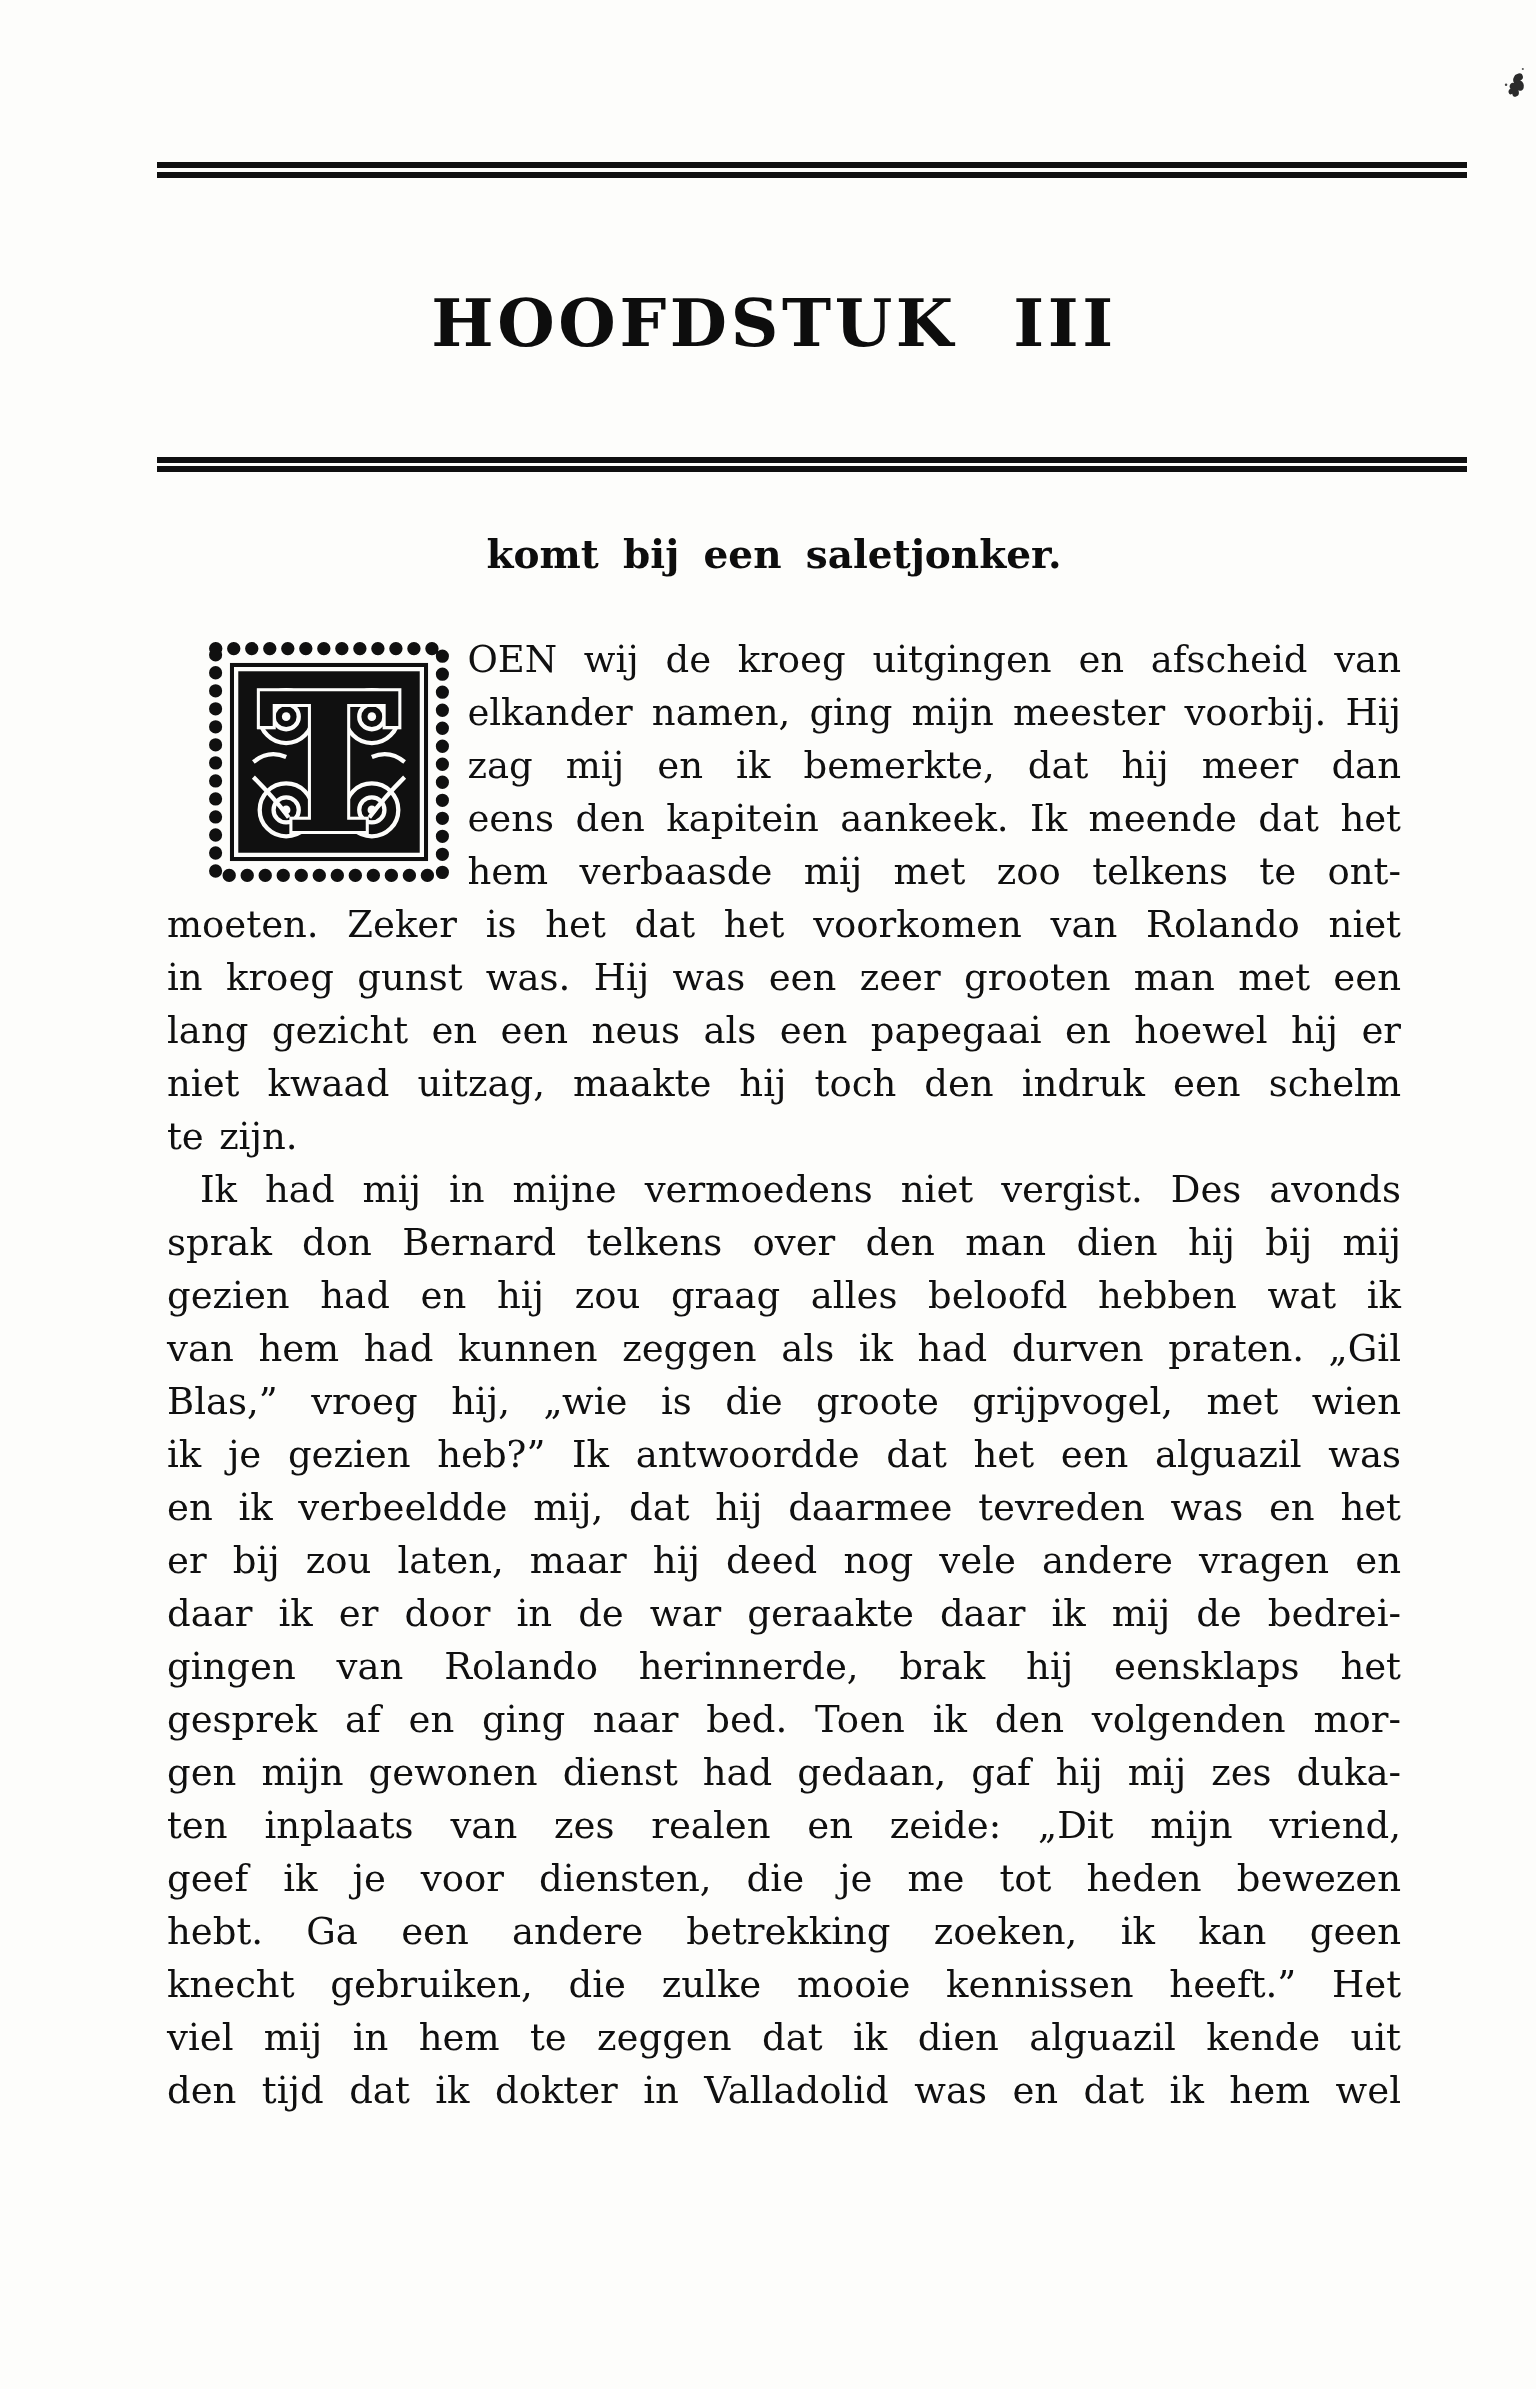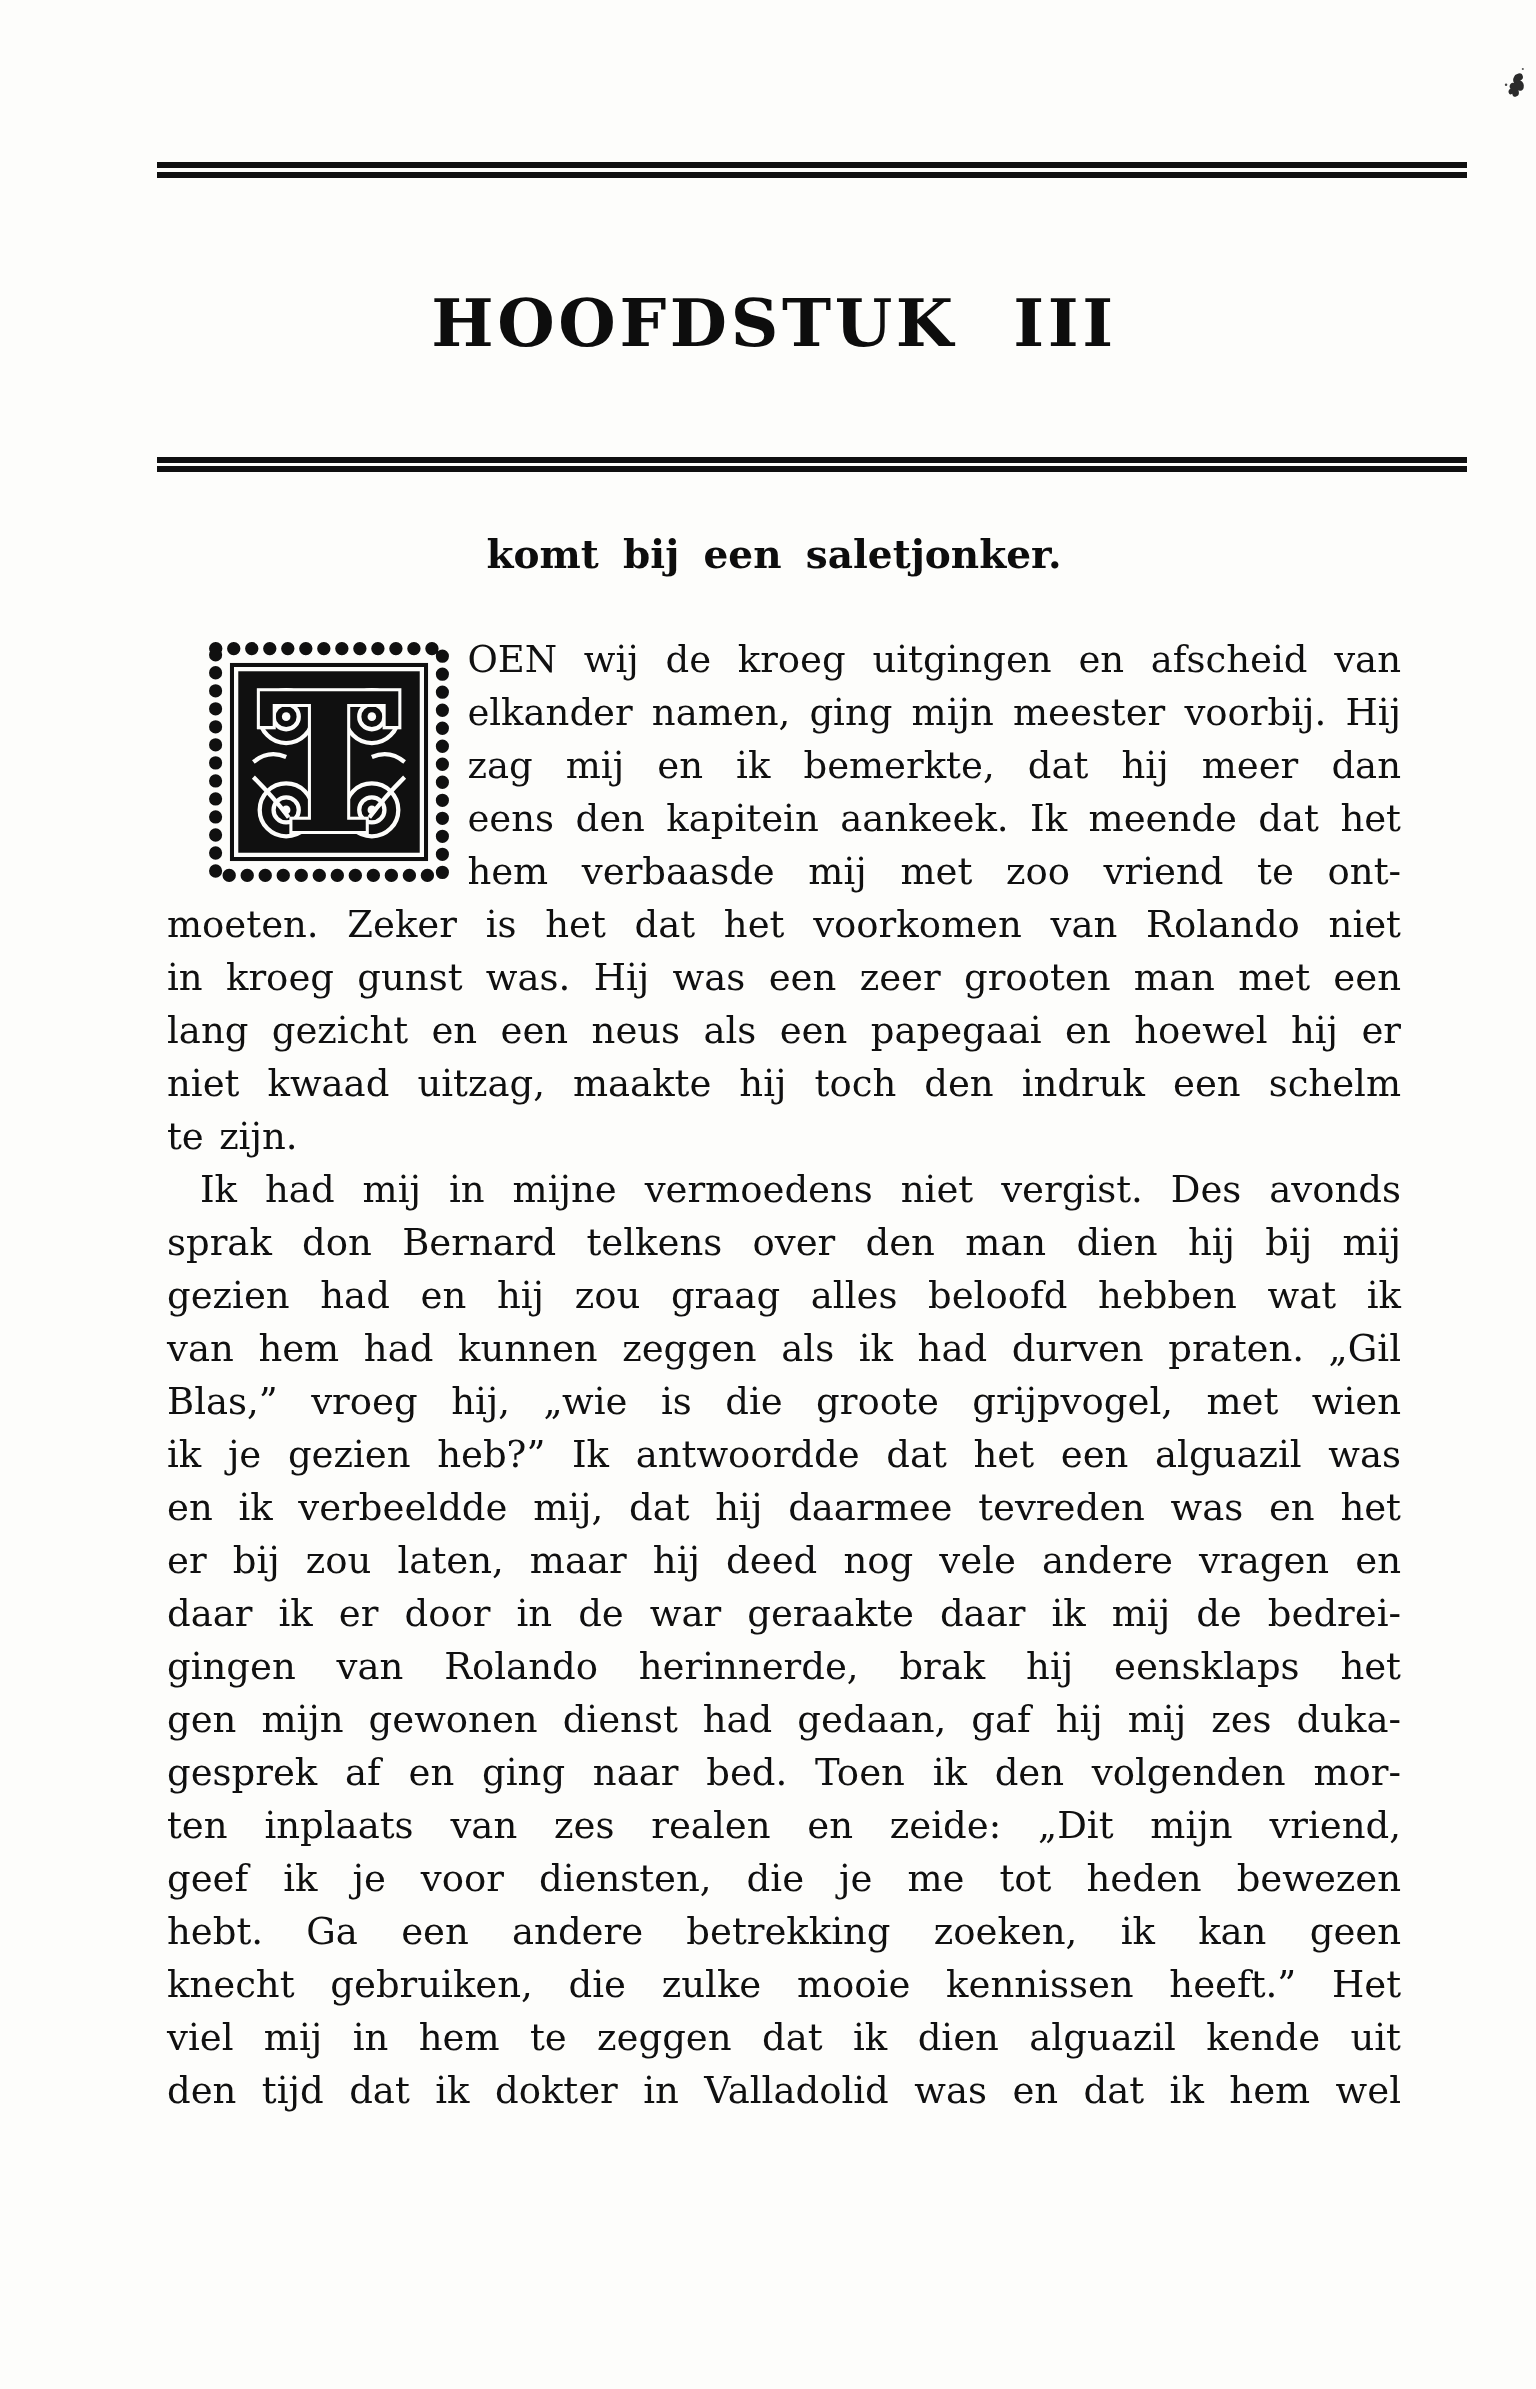--- a/index.html
+++ b/index.html
@@ -135,21 +135,21 @@
 
           <text x="50" y="77.5" text-anchor="middle" font-family="DejaVu Serif, Liberation Serif, serif" font-weight="bold" font-size="76" fill="#101010" stroke="#fdfdfb" stroke-width="2.4" style="paint-order:stroke fill">T</text>
         </svg>
       </div>
 
       <div class="wrapped">
           <div class="line">OEN wij de kroeg uitgingen en afscheid van</div>
           <div class="line">elkander namen, ging mijn meester voorbij. Hij</div>
           <div class="line">zag mij en ik bemerkte, dat hij meer dan</div>
           <div class="line">eens den kapitein aankeek. Ik meende dat het</div>
-          <div class="line">hem verbaasde mij met zoo vriend te ont-</div>
+          <div class="line">hem verbaasde mij met zoo telkens te ont-</div>
         </div>
     </div>
 
     <div class="p1full">
         <div class="line">moeten. Zeker is het dat het voorkomen van Rolando niet</div>
         <div class="line">in kroeg gunst was. Hij was een zeer grooten man met een</div>
         <div class="line">lang gezicht en een neus als een papegaai en hoewel hij er</div>
         <div class="line">niet kwaad uitzag, maakte hij toch den indruk een schelm</div>
         <div class="line">te zijn.</div>
       </div>
@@ -158,22 +158,22 @@
         <div class="line">Ik had mij in mijne vermoedens niet vergist. Des avonds</div>
         <div class="line">sprak don Bernard telkens over den man dien hij bij mij</div>
         <div class="line">gezien had en hij zou graag alles beloofd hebben wat ik</div>
         <div class="line">van hem had kunnen zeggen als ik had durven praten. „Gil</div>
         <div class="line">Blas,” vroeg hij, „wie is die groote grijpvogel, met wien</div>
         <div class="line">ik je gezien heb?” Ik antwoordde dat het een alguazil was</div>
         <div class="line">en ik verbeeldde mij, dat hij daarmee tevreden was en het</div>
         <div class="line">er bij zou laten, maar hij deed nog vele andere vragen en</div>
         <div class="line">daar ik er door in de war geraakte daar ik mij de bedrei-</div>
         <div class="line">gingen van Rolando herinnerde, brak hij eensklaps het</div>
+        <div class="line">gesprek af en ging naar bed. Toen ik den volgenden mor-</div>
         <div class="line">gen mijn gewonen dienst had gedaan, gaf hij mij zes duka-</div>
-        <div class="line">gesprek af en ging naar bed. Toen ik den volgenden mor-</div>
         <div class="line">ten inplaats van zes realen en zeide: „Dit mijn vriend,</div>
         <div class="line">geef ik je voor diensten, die je me tot heden bewezen</div>
         <div class="line">hebt. Ga een andere betrekking zoeken, ik kan geen</div>
         <div class="line">knecht gebruiken, die zulke mooie kennissen heeft.” Het</div>
         <div class="line">viel mij in hem te zeggen dat ik dien alguazil kende uit</div>
         <div class="line">den tijd dat ik dokter in Valladolid was en dat ik hem wel</div>
       </div>
 
   </div>
 </div>

